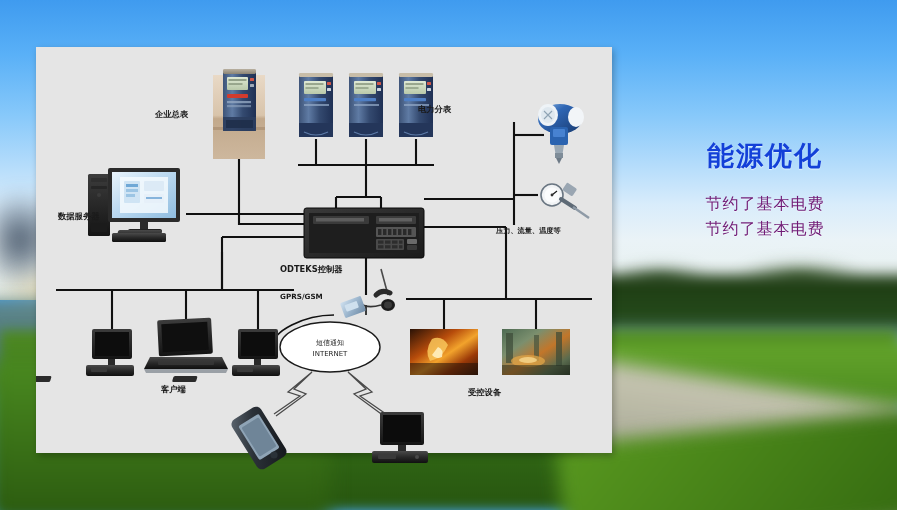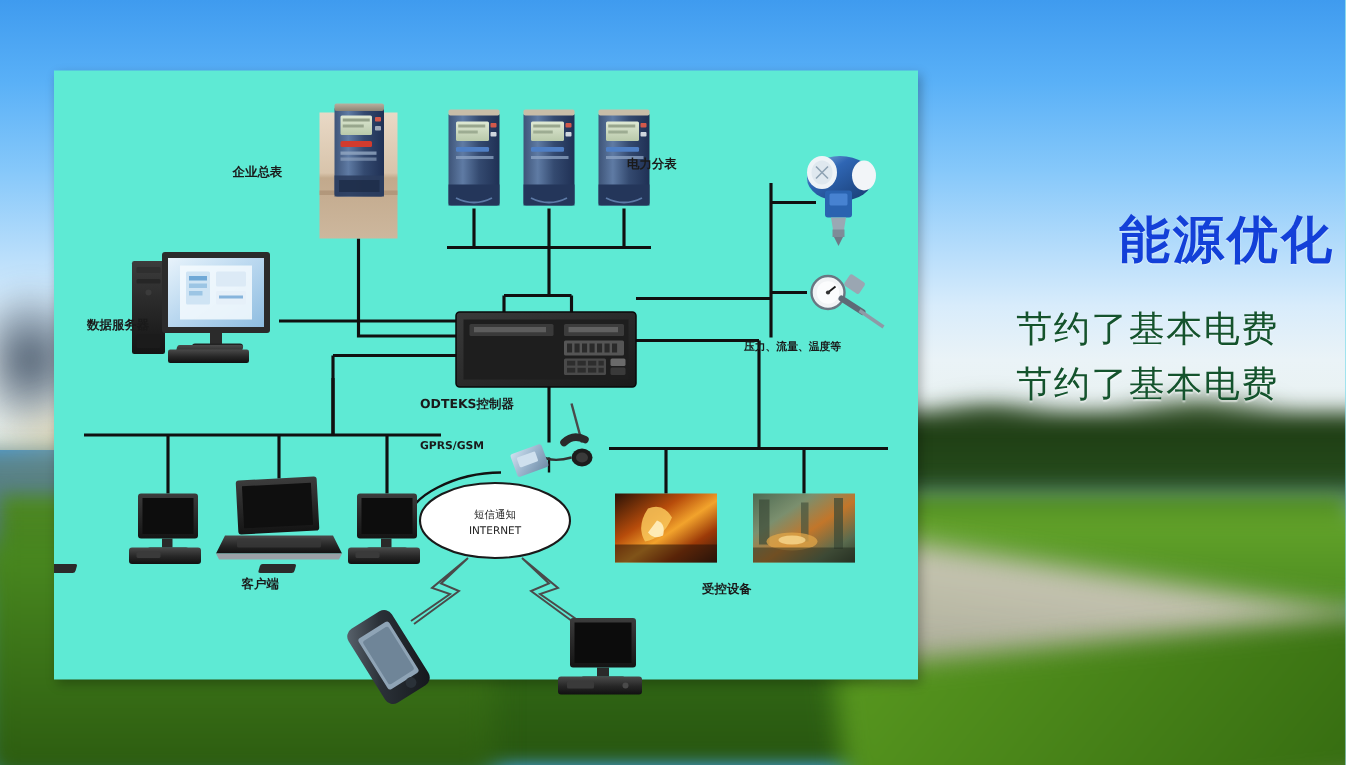--- a/index.html
+++ b/index.html
@@ -90,43 +90,42 @@
   }
 
   
   .caption {
     position: absolute;
     left: 640px; top: 140px; width: 250px;
     text-align: center;
     color: #1a4fd6;
   }
   .caption-title {
-    font-size: 34px;
+    font-size: 27px;
     font-weight: bold;
     color: #1340d8;
     letter-spacing: 2px;
     line-height: 1.2;
     text-shadow: 0 1px 1px rgba(255,255,255,.6);
-    text-align: right;
   }
   .caption-line {
-    font-size: 24px;
-    color: #14532d;
+    font-size: 16px;
+    color: #701a75;
     line-height: 1.55;
     letter-spacing: 1px;
     text-shadow: 0 1px 1px rgba(255,255,255,.55);
   }
   .caption-lines { margin-top: 20px; }
 
   
   #panel {
     position: absolute;
     left: 36px; top: 47px;
     width: 576px; height: 406px;
-    background: #5eead4;
+    background: #e5e5e5;
     box-shadow: 2px 3px 7px rgba(0,0,0,.28);
   }
   #panel svg { display: block; width: 576px; height: 424px; }
 
   .dlabel {
     font-family: "DejaVu Sans", "Liberation Sans", sans-serif;
     font-size: 8.3px;
     font-weight: bold;
     fill: #1a1a1a;
   }

